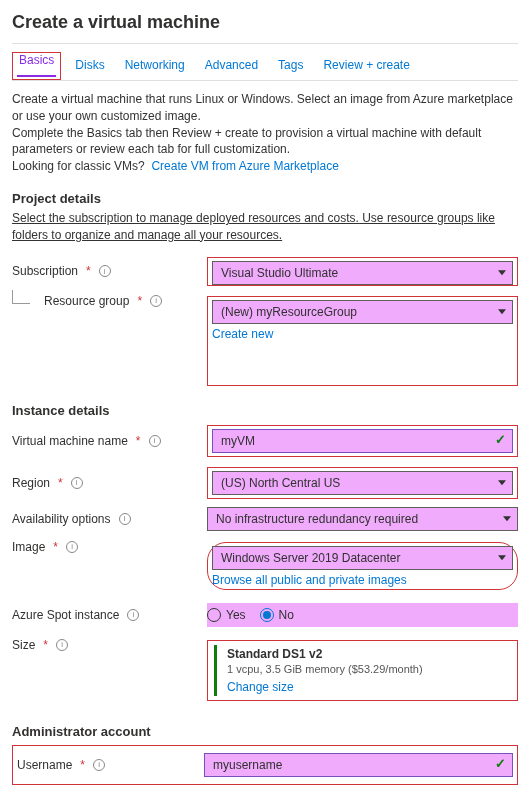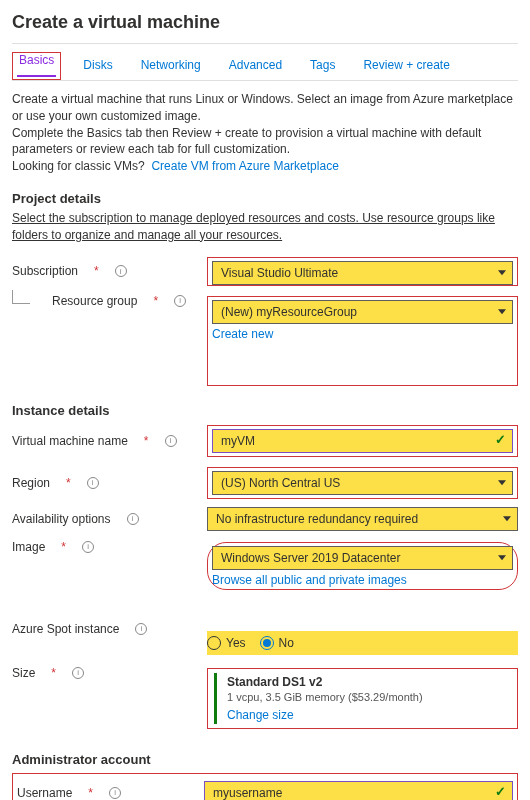--- a/index.html
+++ b/index.html
@@ -4,45 +4,45 @@
 <style>
   * { box-sizing: border-box; margin: 0; padding: 0; }
   body { font-family: "Segoe UI", Arial, sans-serif; font-size: 12px; color: #323130; background: #fff; width: 530px; }
   .page { padding: 10px 12px; }
   .breadcrumb { font-size: 12px; padding: 4px 0 8px; }
   .breadcrumb a { color: #0078d4; text-decoration: none; }
   .breadcrumb .sep { color: #888; padding: 0 4px; }
   .breadcrumb .current { color: #555; }
   h1 { font-size: 18px; font-weight: 600; padding: 2px 0 10px; }
   .divider { border-top: 1px solid #e1dfdd; margin-bottom: 2px; }
-  .tabs { display: flex; gap: 24px; border-bottom: 1px solid #e1dfdd; padding-top: 6px; }
+  .tabs { display: flex; gap: 16px; border-bottom: 1px solid #e1dfdd; padding-top: 6px; }
   .tab { font-size: 12px; padding: 6px 2px 8px; cursor: pointer; color: #0078d4; }
   .tab.active { color: #8a2be2; border-bottom: 2px solid #8a2be2; margin-bottom: -1px; }
   .tab-box { border: 1px solid #d13438; padding: 0 4px; margin-right: -4px; }
   .desc { font-size: 12px; color: #333; line-height: 1.4; padding: 10px 0 4px; }
   .link { color: #0078d4; text-decoration: none; cursor: pointer; }
   .section-title { font-size: 13px; font-weight: 600; padding: 12px 0 2px; }
   .section-desc { font-size: 12px; color: #333; padding: 2px 0 8px; line-height: 1.4; text-decoration: underline; }
   .row { display: flex; align-items: center; padding: 3px 0; min-height: 28px; }
-  .label-col { width: 195px; display: flex; align-items: center; gap: 16px; font-size: 12px; }
+  .label-col { width: 195px; display: flex; align-items: center; gap: 8px; font-size: 12px; }
   .label-col .req { color: #d13438; }
   .info-icon { width: 12px; height: 12px; border: 1px solid #888; border-radius: 50%; display: inline-flex; align-items: center; justify-content: center; font-size: 8px; color: #888; }
   .input-col { flex: 1; position: relative; }
-  .select, .txt, .radio-group, .disabled-select { width: 100%; height: 24px; border: 1px solid #605e5c; font-size: 12px; padding: 0 22px 0 8px; background: #fde047; display: flex; align-items: center; position: relative; }
+  .select, .txt, .radio-group, .disabled-select { width: 100%; height: 24px; border: 1px solid #605e5c; font-size: 12px; padding: 0 22px 0 8px; background: #f0abfc; display: flex; align-items: center; position: relative; }
   .select.purple, .txt.purple { border-color: #7a4fc1; }
   .chev { position: absolute; right: 6px; top: 50%; transform: translateY(-55%); width: 0; height: 0; border-left: 4px solid transparent; border-right: 4px solid transparent; border-top: 5px solid #333; }
   .check { position: absolute; right: 6px; top: 50%; transform: translateY(-60%); color: #107c10; font-weight: bold; font-size: 13px; }
   .sublink { font-size: 12px; color: #0078d4; padding-top: 3px; display: inline-block; cursor: pointer; }
   .indent { display: flex; align-items: center; }
   .indent .connector { width: 18px; height: 14px; border-left: 1px solid #999; border-bottom: 1px solid #999; margin-right: 6px; margin-top: -8px; }
   .red-box { border: 1.5px solid #d13438; padding: 3px 4px; margin: 2px 0; }
   .spec-box { border-left: 3px solid #107c10; padding: 2px 0 2px 10px; }
   .spec-title { font-weight: 600; font-size: 12px; }
   .spec-sub { font-size: 11px; color: #555; padding: 2px 0; }
-  .radio-group { border: none; padding: 0; display: flex; gap: 14px; margin-top: 28px; }
+  .radio-group { border: none; padding: 0; display: flex; gap: 14px; }
   .radio-opt { display: flex; align-items: center; gap: 5px; cursor: pointer; }
   .radio { width: 14px; height: 14px; border: 1px solid #333; border-radius: 50%; display: inline-flex; align-items: center; justify-content: center; }
   .radio.checked::after { content: ""; width: 8px; height: 8px; background: #0078d4; border-radius: 50%; }
   .radio.checked { border-color: #0078d4; }
 </style>
 </head>
 <body>
 
 <div class="page">
 

